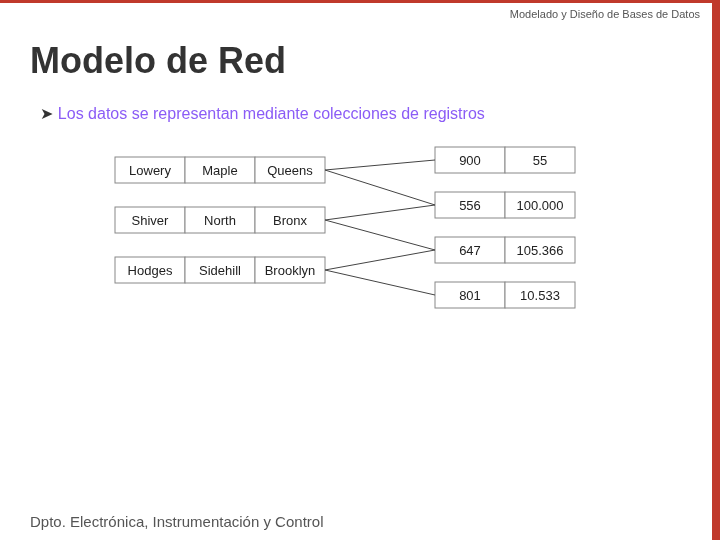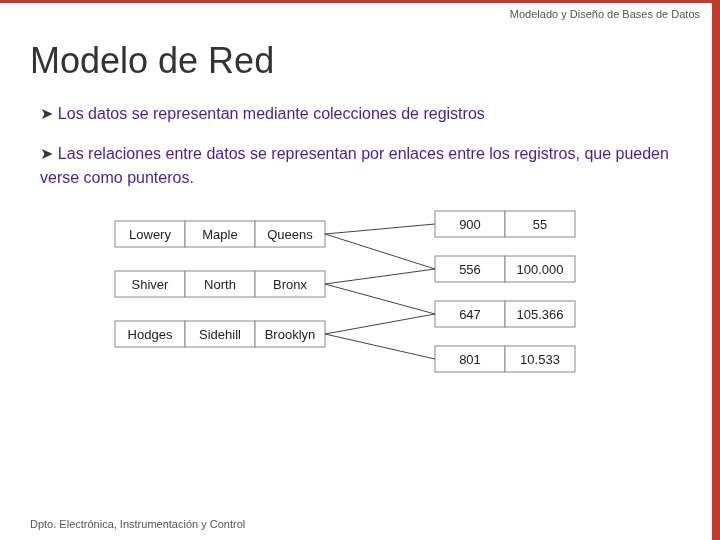--- a/index.html
+++ b/index.html
@@ -43,29 +43,29 @@
     .main-content {
       position: absolute;
       top: 30px;
       left: 30px;
       right: 20px;
       bottom: 40px;
     }
 
     .page-title {
       font-size: 36px;
-      font-weight: normal;
+      font-weight: bold;
       color: #333;
       margin-bottom: 20px;
       margin-top: 10px;
     }
 
     .bullet-point {
       font-size: 16px;
-      color: #4c1d95;
+      color: #8b5cf6;
       margin-bottom: 16px;
       padding-left: 10px;
       line-height: 1.5;
     }
 
     .bullet-point::before {
       content: "➤ ";
       color: #333;
     }
 
@@ -85,38 +85,37 @@
 
     .footer {
       position: absolute;
       bottom: 10px;
       left: 30px;
       font-size: 11px;
       color: #555;
     }
 
     .footer-line2 {
-      font-size: 11px;
+      font-size: 15px;
       color: #555;
       margin-top: 6px;
     }
   </style>
 </head>
 <body>
 
 <div class="red-bar"></div>
 <div class="header-line"></div>
 
 <div class="top-title">Modelado y Diseño de Bases de Datos</div>
 
 <div class="main-content">
   <div class="page-title">Modelo de Red</div>
 
   <div class="bullet-point">Los datos se representan mediante colecciones de registros</div>
-  <div class="bullet-point">Las relaciones entre datos se representan por enlaces entre los registros, que pueden verse como punteros.</div>
 
   <div class="diagram-container">
     <svg class="diagram-svg" viewBox="0 0 520 170">
 
       <rect x="10" y="15" width="70" height="26" fill="white" stroke="#888" stroke-width="1"></rect>
       <text x="45" y="33" text-anchor="middle" font-size="13" fill="#222">Lowery</text>
       <rect x="80" y="15" width="70" height="26" fill="white" stroke="#888" stroke-width="1"></rect>
       <text x="115" y="33" text-anchor="middle" font-size="13" fill="#222">Maple</text>
       <rect x="150" y="15" width="70" height="26" fill="white" stroke="#888" stroke-width="1"></rect>
       <text x="185" y="33" text-anchor="middle" font-size="13" fill="#222">Queens</text>

